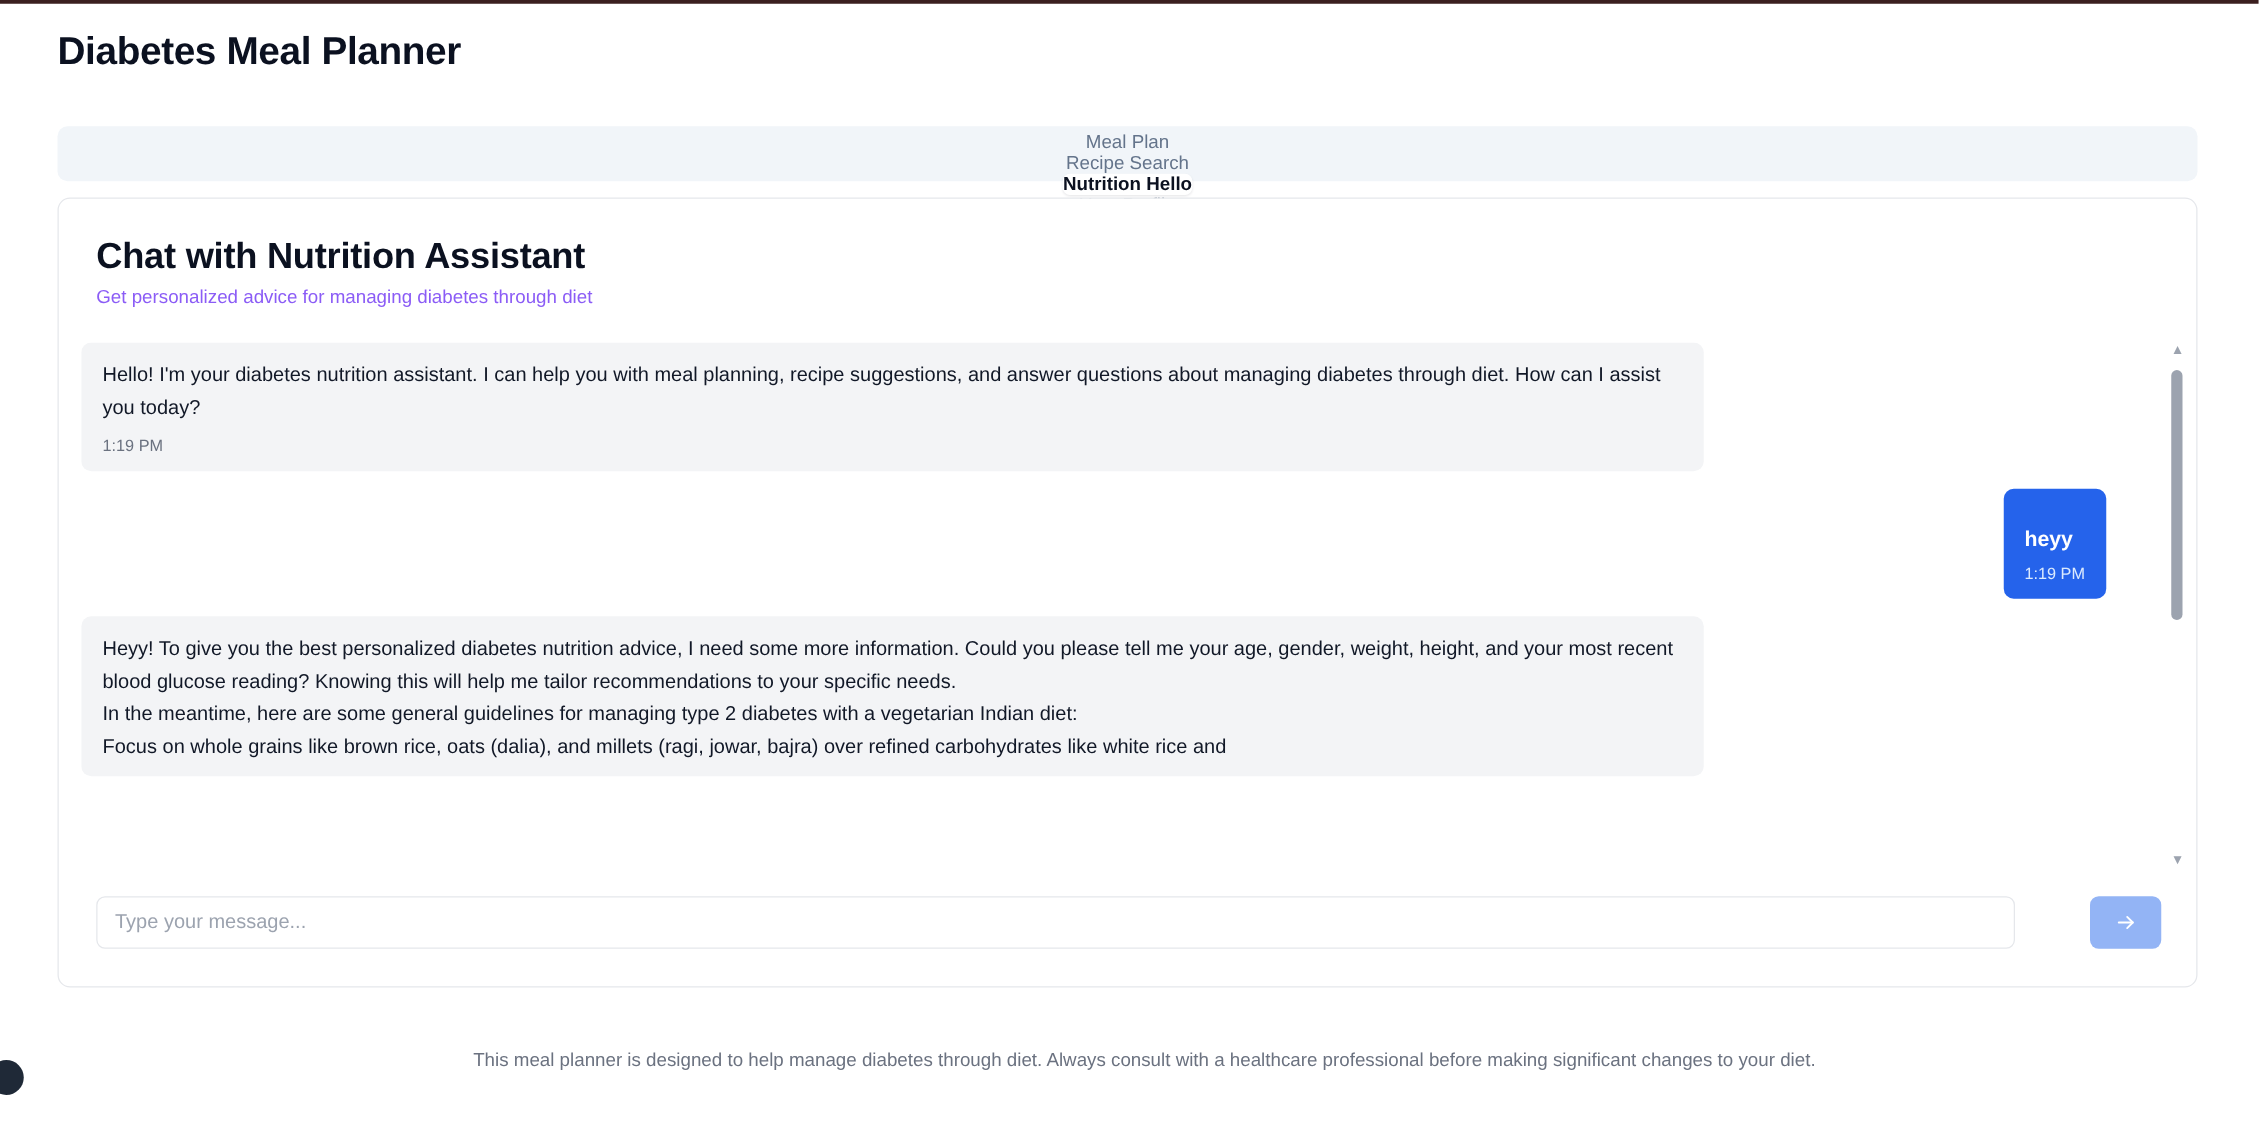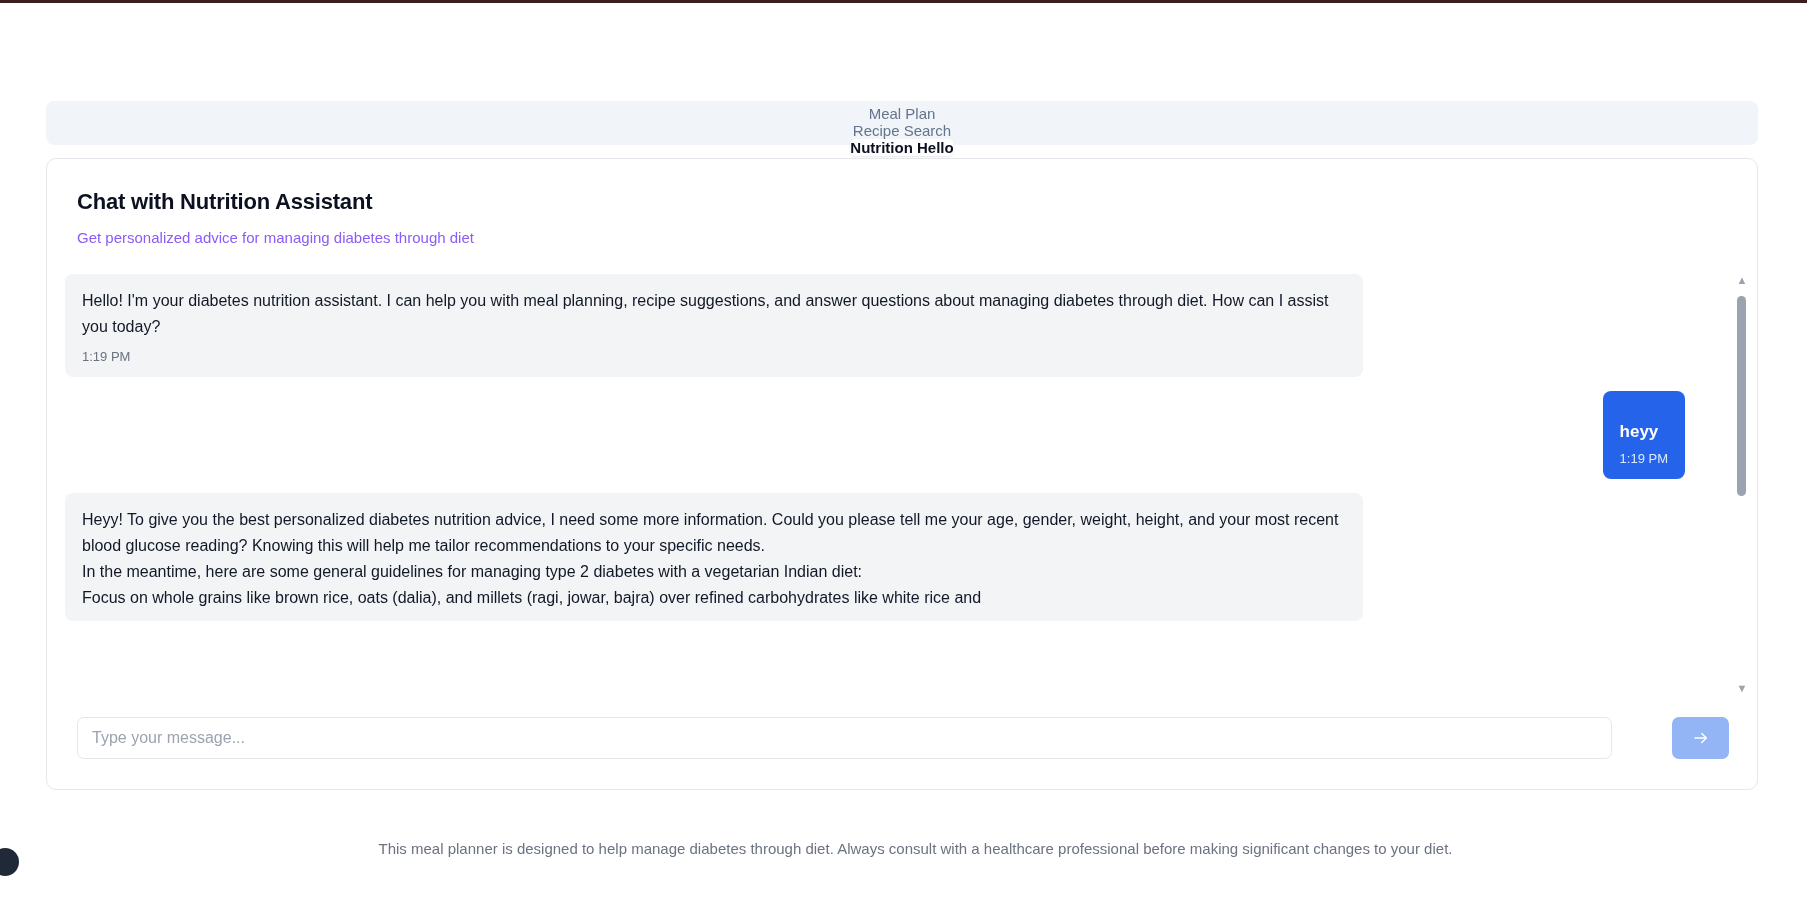--- a/index.html
+++ b/index.html
@@ -77,21 +77,21 @@
     height: 632px;
     background: #ffffff;
     border: 1px solid #e5e7eb;
     border-radius: 10px;
   }
 
   .card-title {
     position: absolute;
     left: 30px;
     top: 30px;
-    font-size: 22px;
+    font-size: 29px;
     font-weight: bold;
     color: #0b1120;
     letter-spacing: -0.2px;
   }
   .card-sub {
     position: absolute;
     left: 30px;
     top: 70px;
     font-size: 15px;
     color: #8b5cf6;
@@ -226,20 +226,21 @@
     background: #1f2937;
   }
 </style>
 </head>
 <body>
 
 <div class="page">
 
   <div class="top-border"></div>
 
+  <div class="page-title">Diabetes Meal Planner</div>
 
   <div class="tabs">
     <div class="tab">
       <span>Meal Plan</span>
     </div>
     <div class="tab">
       <span>Recipe Search</span>
     </div>
     <div class="tab active">
       <span>Nutrition Hello</span>

